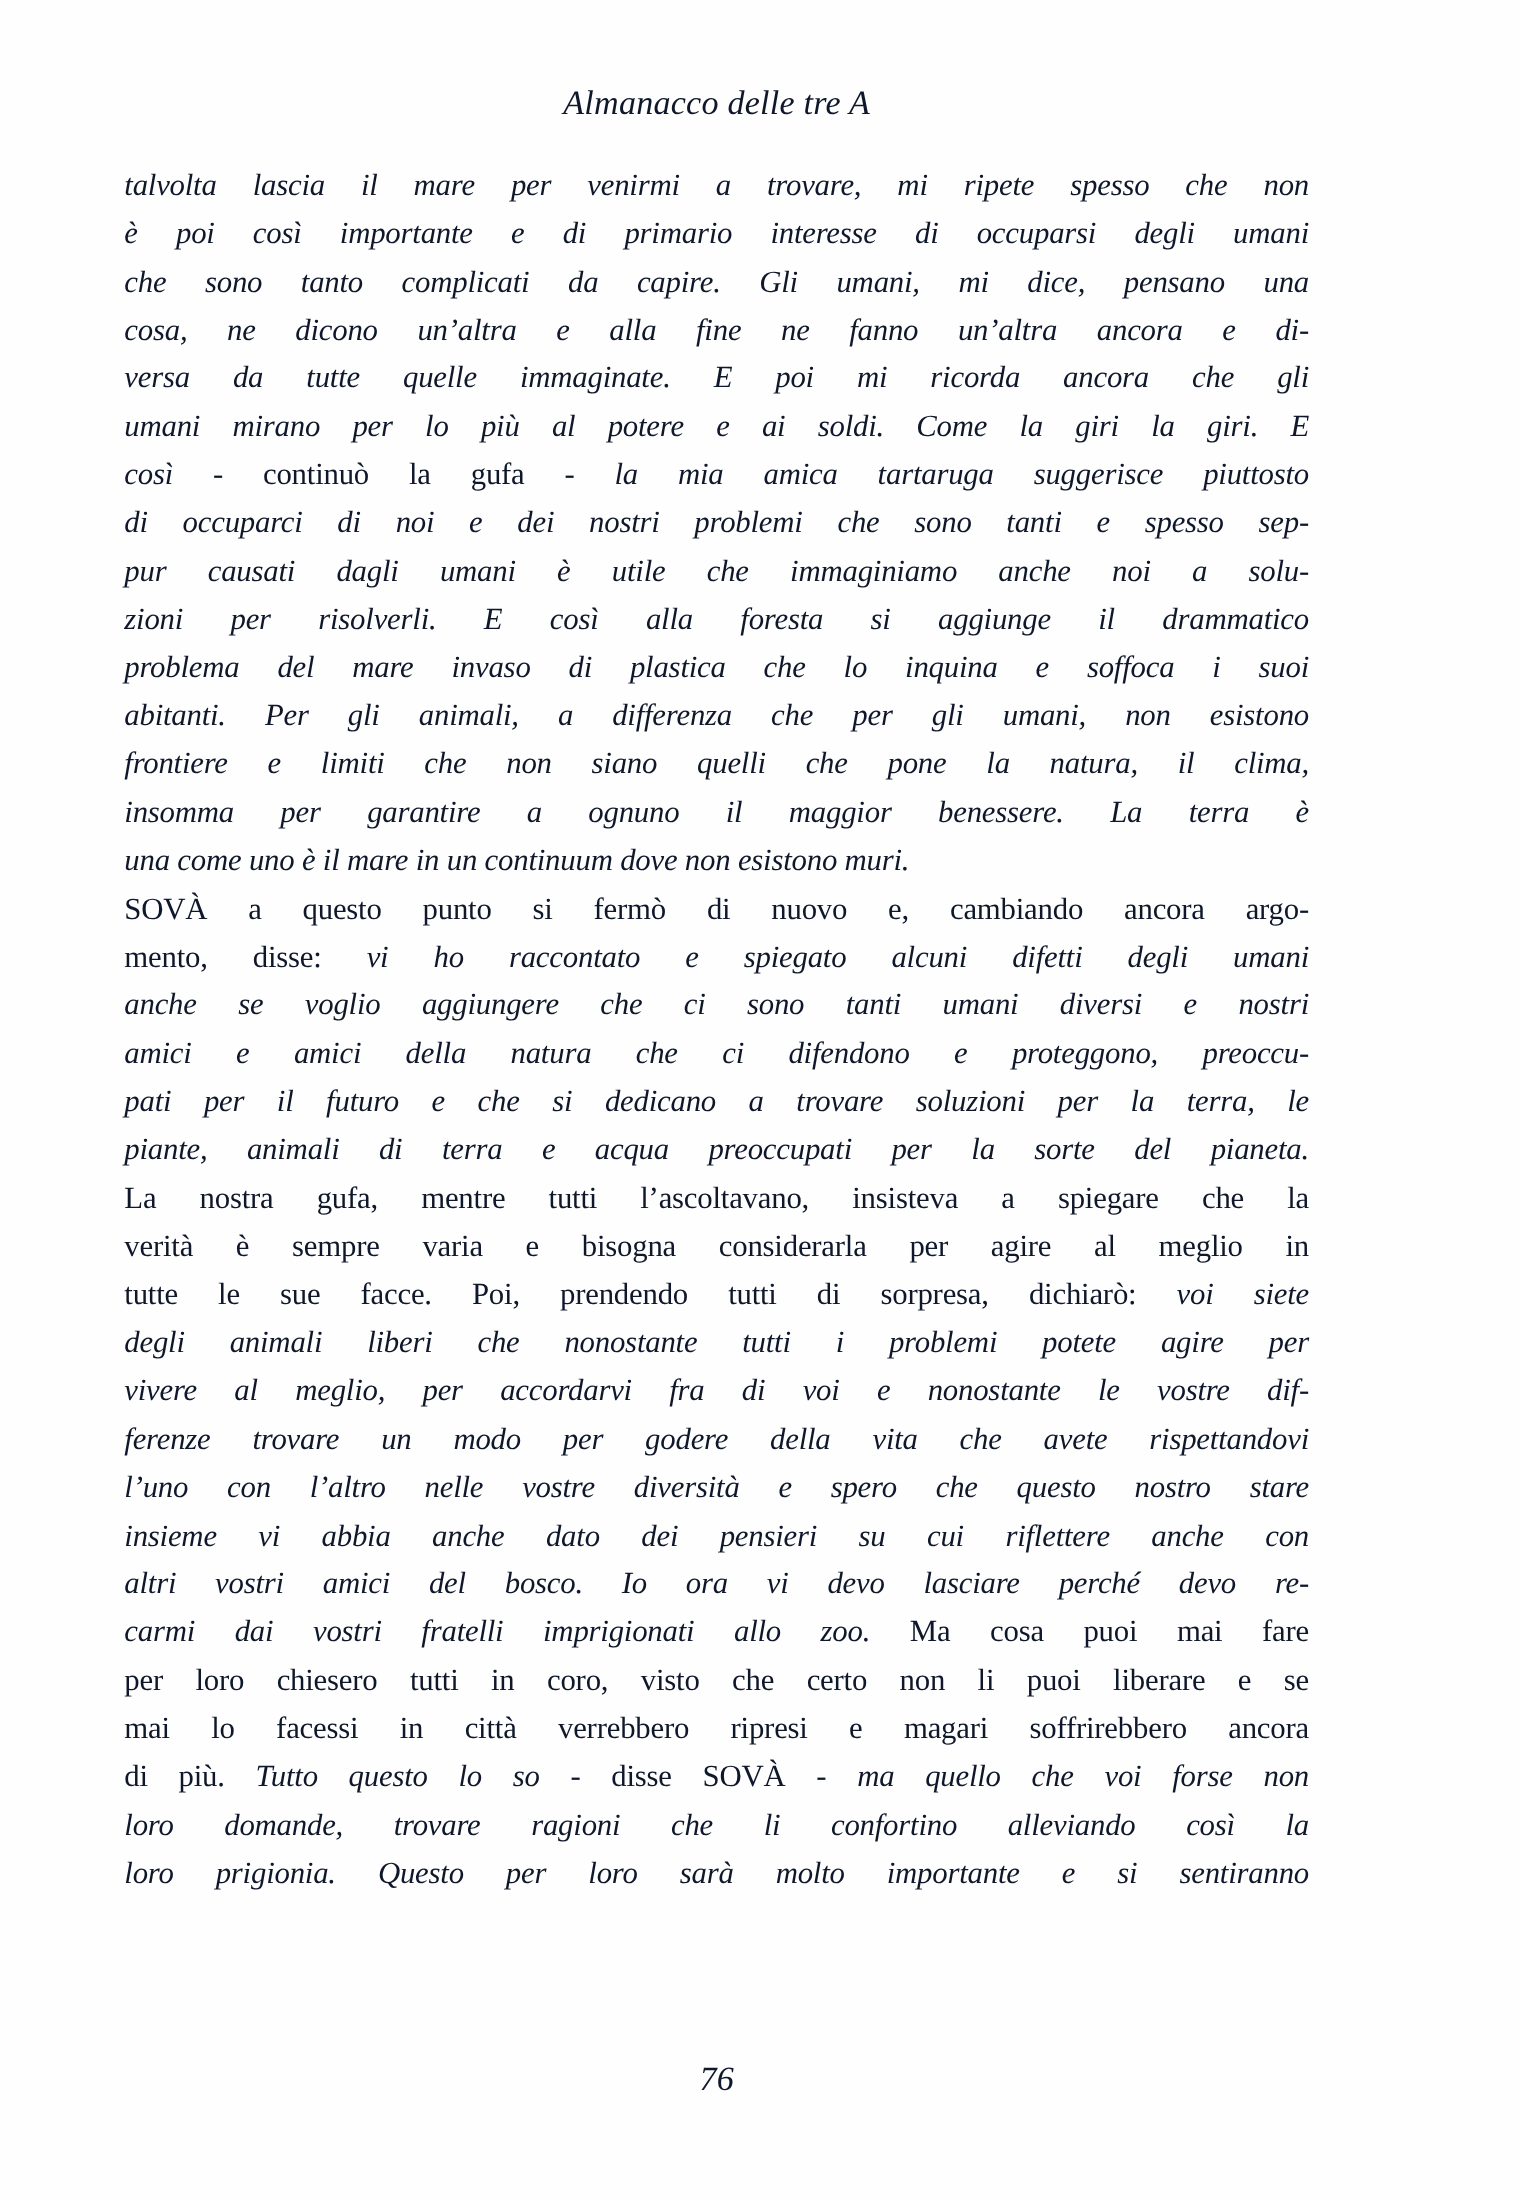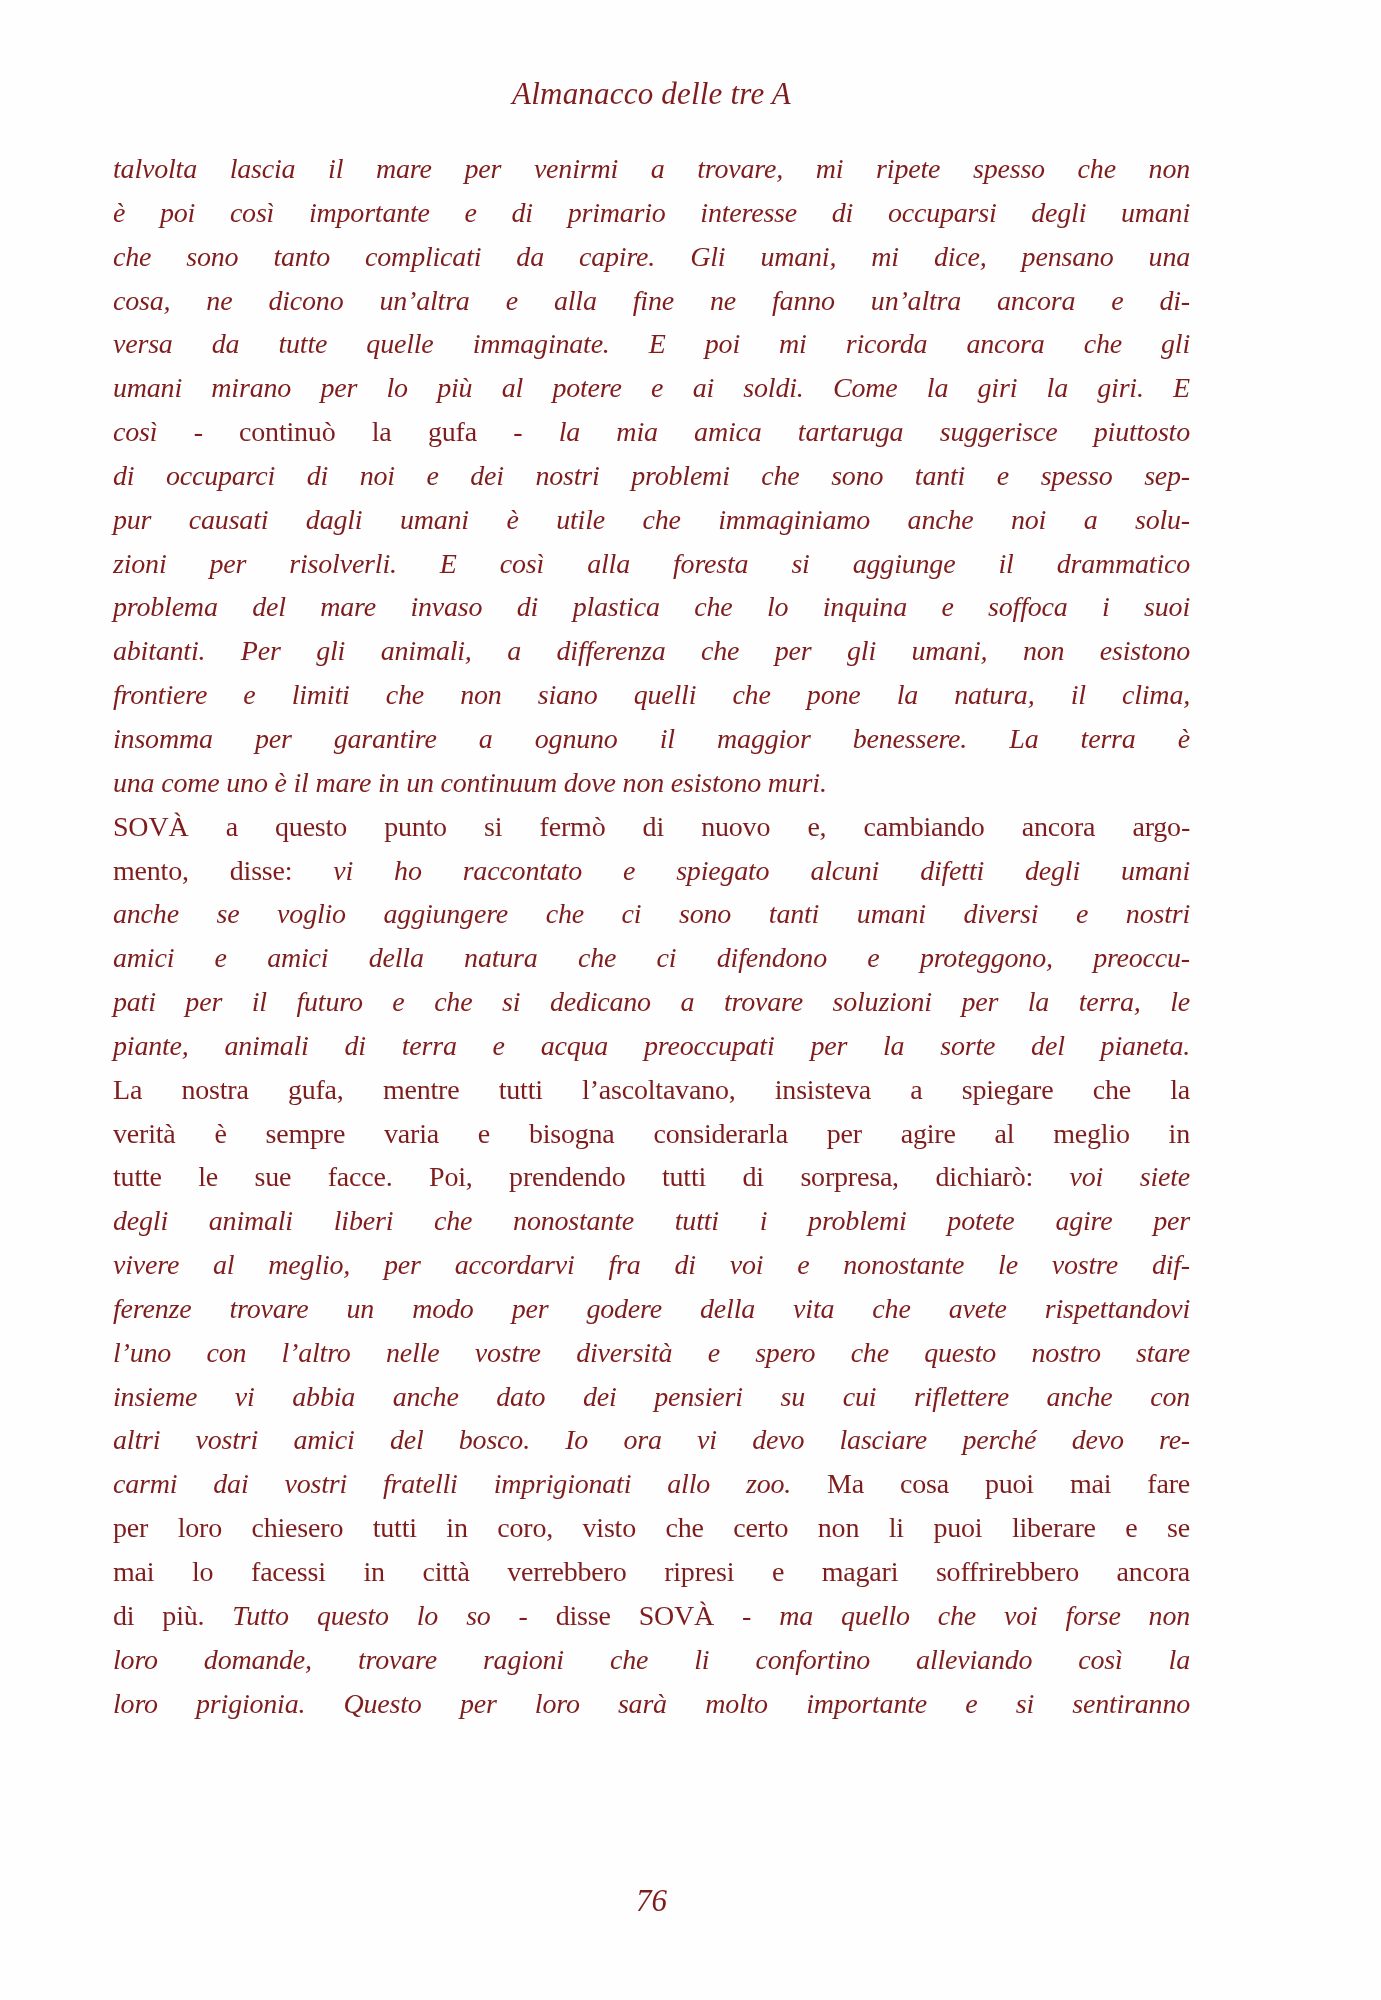--- a/index.html
+++ b/index.html
@@ -5,21 +5,21 @@
   html, body { margin: 0; padding: 0; }
   body {
     width: 1381px; height: 2000px;
     background: #f2f2f0;
     font-family: "Liberation Serif", "DejaVu Serif", serif;
   }
   .page {
     position: relative;
     width: 1381px; height: 2000px;
     background: #fefefe;
-    color: #7f1d1d;
+    color: #0f172a;
     overflow: hidden;
   }
   .running-head {
     position: absolute;
     left: 113px; top: 76px; width: 1077px;
     text-align: center;
     font-style: italic;
     font-size: 31px;
     letter-spacing: 0.2px;
     white-space: pre;
@@ -41,21 +41,20 @@
     text-align-last: left;
   }
   .seg-italic { font-style: italic; }
   .seg-roman  { font-style: normal; }
   .page-number {
     position: absolute;
     left: 113px; top: 1872px; width: 1077px;
     text-align: center;
     font-style: italic;
     font-size: 31px;
-    margin-top: 11px;
   }
 </style>
 </head>
 <body>
 
 <div class="page">
   <div class="running-head">Almanacco delle tre A</div>
 
   <div class="text-block" id="text-block">
       <div class="line"><span class="seg-italic">talvolta lascia il mare per venirmi a trovare, mi ripete spesso che non</span></div>

